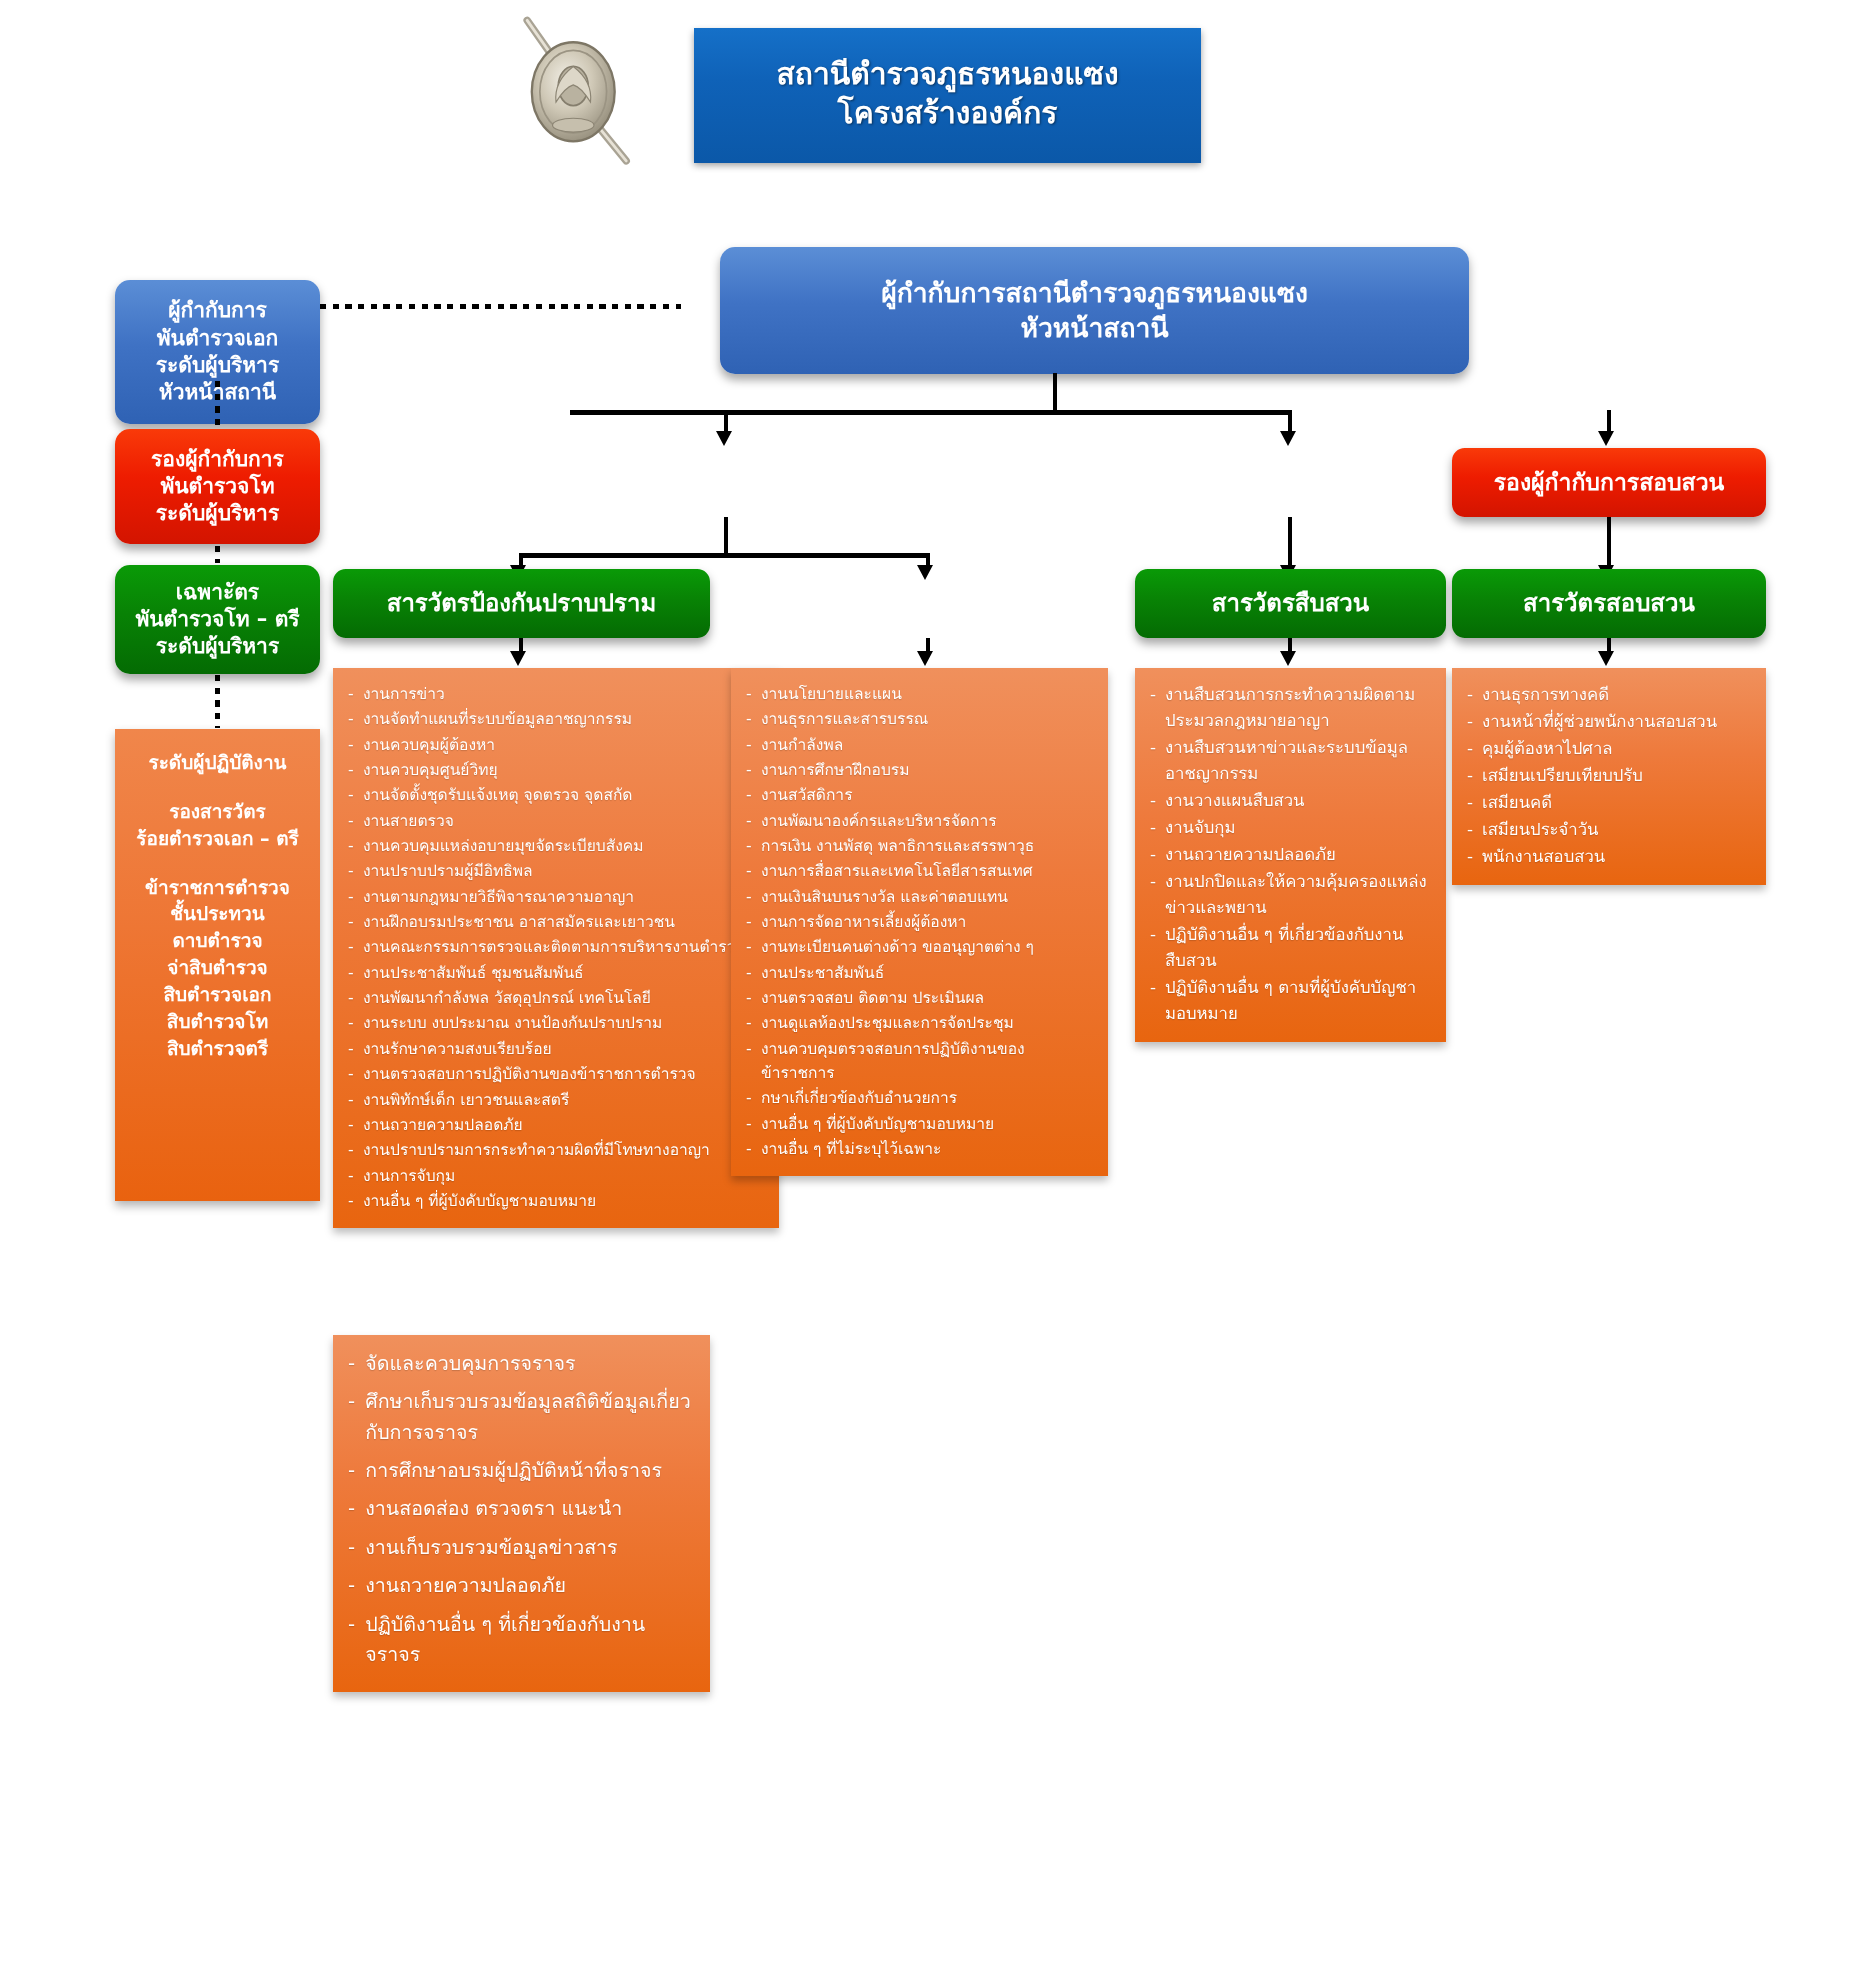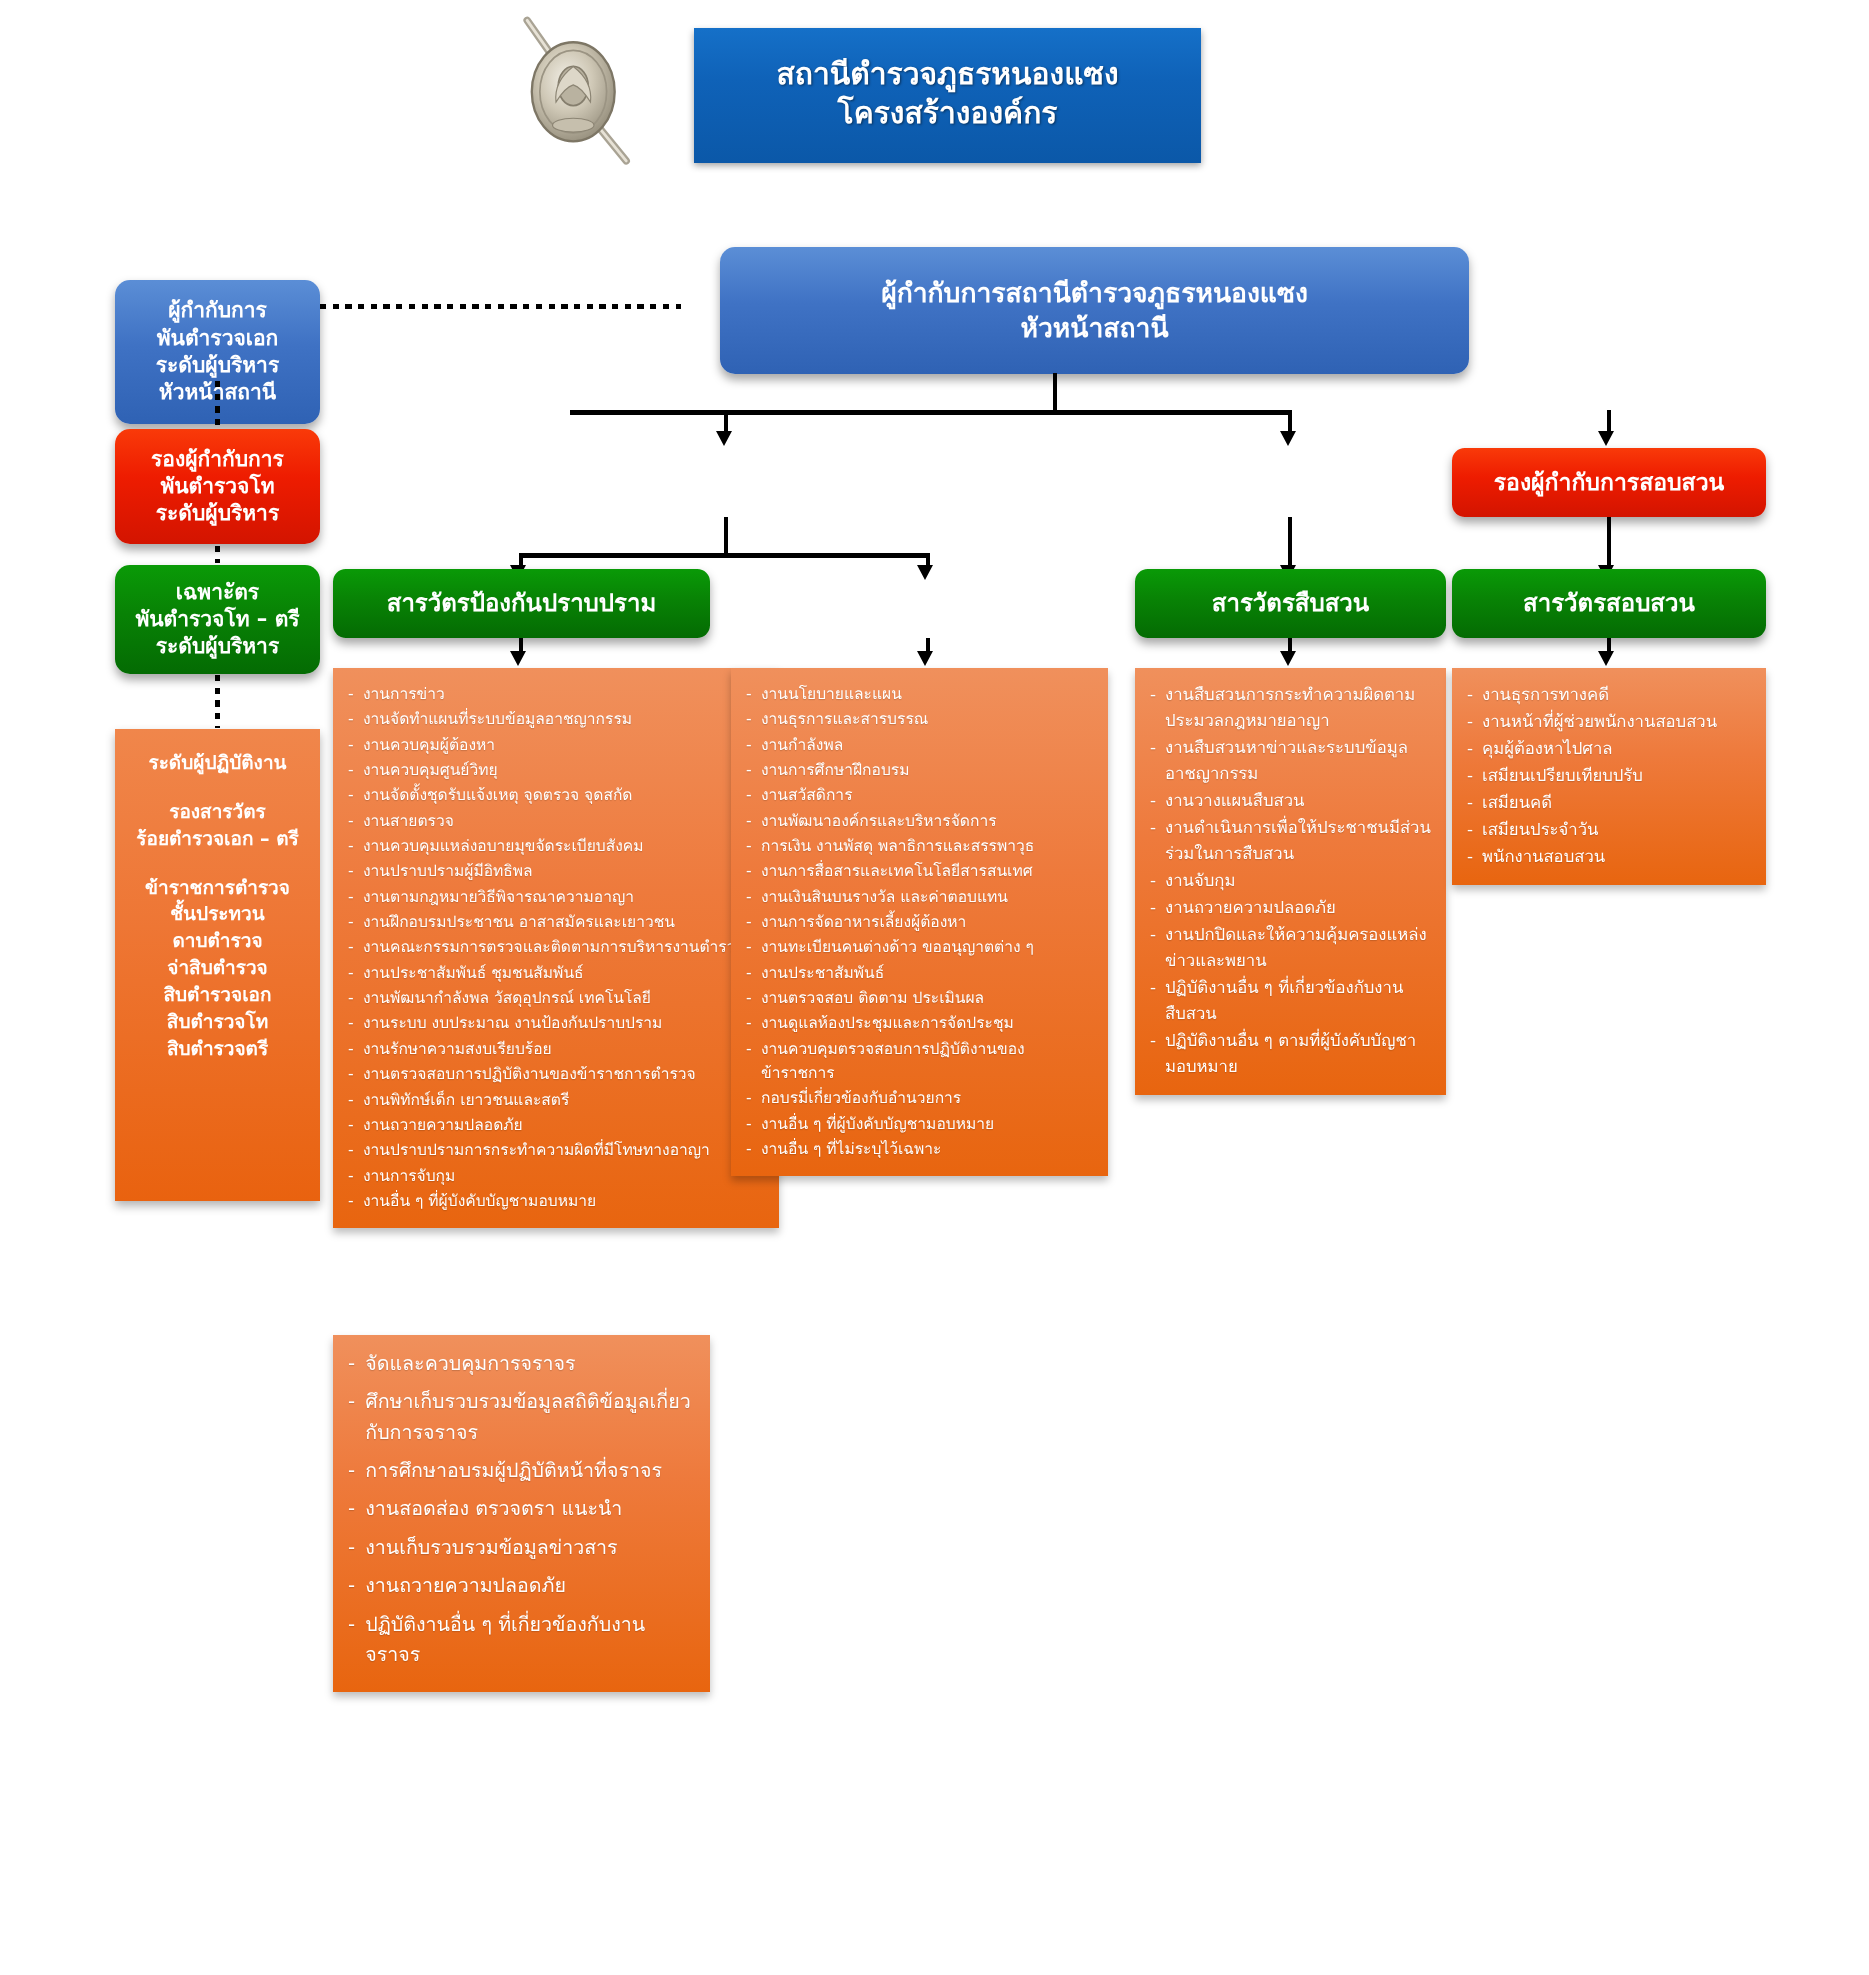--- a/index.html
+++ b/index.html
@@ -275,32 +275,31 @@
       <li>งานพัฒนาองค์กรและบริหารจัดการ</li>
       <li>การเงิน งานพัสดุ พลาธิการและสรรพาวุธ</li>
       <li>งานการสื่อสารและเทคโนโลยีสารสนเทศ</li>
       <li>งานเงินสินบนรางวัล และค่าตอบแทน</li>
       <li>งานการจัดอาหารเลี้ยงผู้ต้องหา</li>
       <li>งานทะเบียนคนต่างด้าว ขออนุญาตต่าง ๆ</li>
       <li>งานประชาสัมพันธ์</li>
       <li>งานตรวจสอบ ติดตาม ประเมินผล</li>
       <li>งานดูแลห้องประชุมและการจัดประชุม</li>
       <li>งานควบคุมตรวจสอบการปฏิบัติงานของข้าราชการ</li>
-      <li>กอบรมี่เกี่ยวข้องกับอำนวยการ</li>
+      <li>กษาเกี่เกี่ยวข้องกับอำนวยการ</li>
       <li>งานอื่น ๆ ที่ผู้บังคับบัญชามอบหมาย</li>
       <li>งานอื่น ๆ ที่ไม่ระบุไว้เฉพาะ</li>
     </ul>
   </div>
 
   <div id="panel-intel" class="abs panel">
     <ul>
       <li>งานสืบสวนการกระทำความผิดตามประมวลกฎหมายอาญา</li>
       <li>งานสืบสวนหาข่าวและระบบข้อมูลอาชญากรรม</li>
       <li>งานวางแผนสืบสวน</li>
-      <li>งานดำเนินการเพื่อให้ประชาชนมีส่วนร่วมในการสืบสวน</li>
       <li>งานจับกุม</li>
       <li>งานถวายความปลอดภัย</li>
       <li>งานปกปิดและให้ความคุ้มครองแหล่งข่าวและพยาน</li>
       <li>ปฏิบัติงานอื่น ๆ ที่เกี่ยวข้องกับงานสืบสวน</li>
       <li>ปฏิบัติงานอื่น ๆ ตามที่ผู้บังคับบัญชามอบหมาย</li>
     </ul>
   </div>
 
   <div id="panel-inquiry" class="abs panel">
     <ul>

